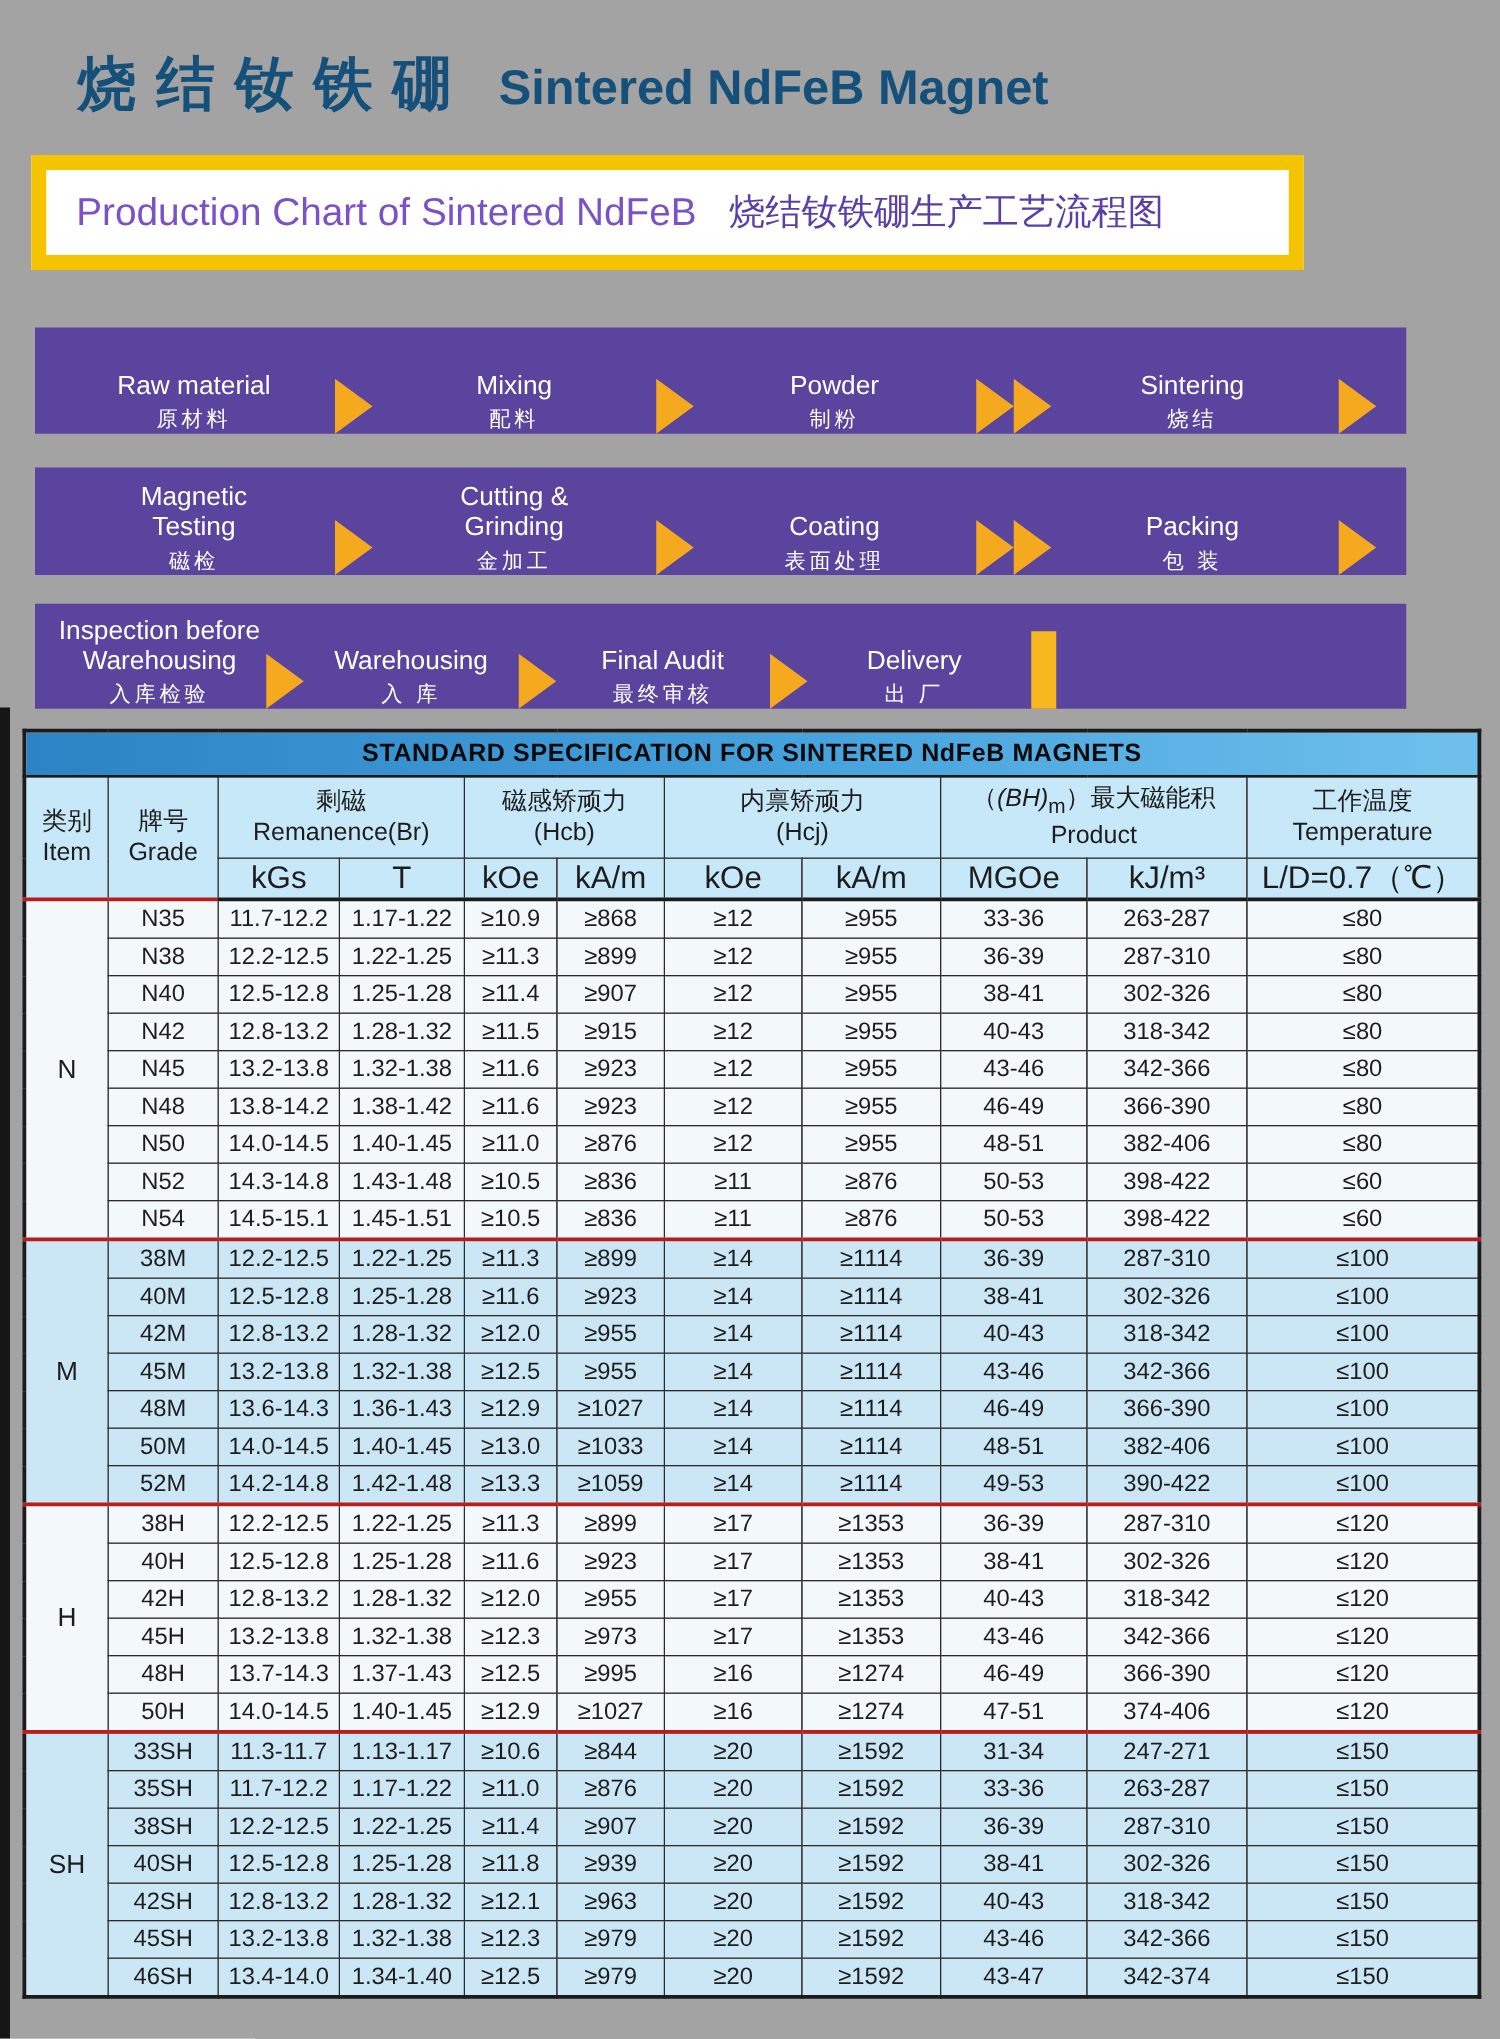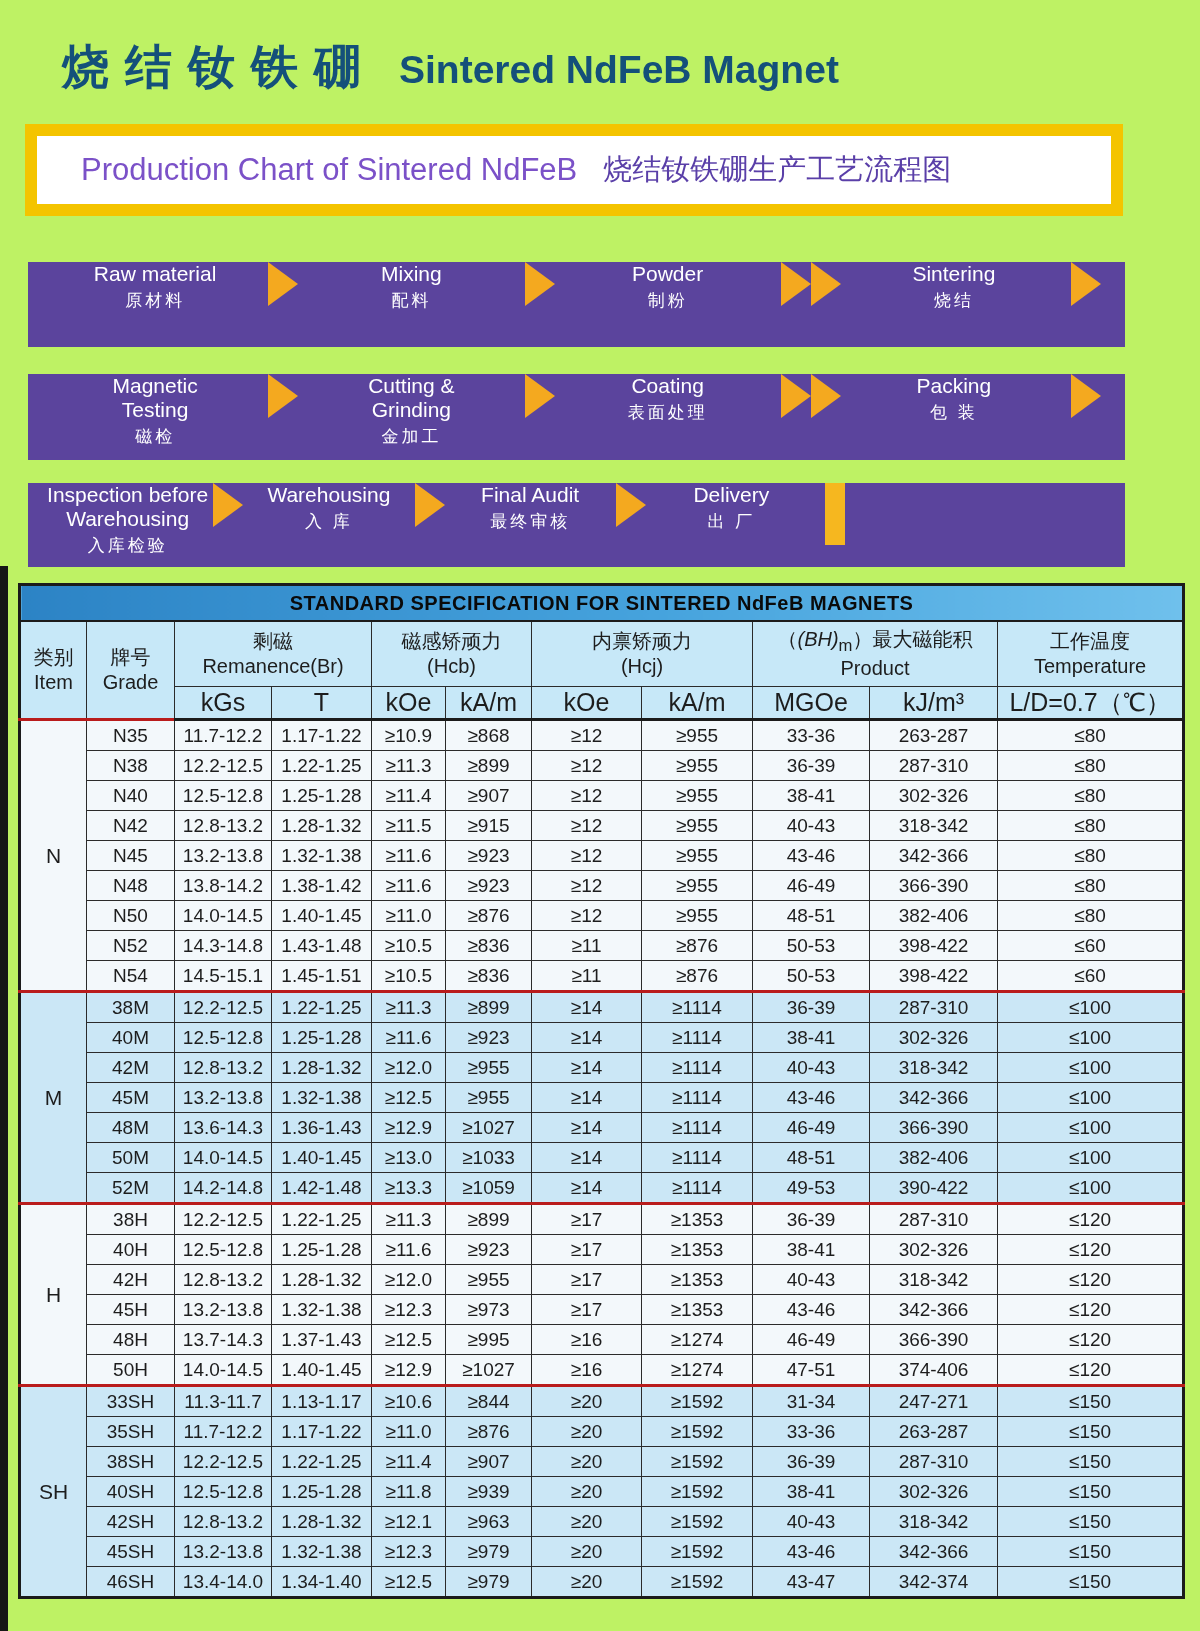--- a/index.html
+++ b/index.html
@@ -1,33 +1,33 @@
 <!DOCTYPE html>
 <html><head>
 <meta charset="utf-8">
 <style>
   html,body{margin:0;padding:0;background:#e9e9e7;}
-  .page{position:relative;width:1200px;height:1631px;background:#bef264;overflow:hidden;
+  .page{position:relative;width:1200px;height:1631px;background:#a3a3a3;overflow:hidden;
         font-family:"Liberation Sans",sans-serif;}
 
   
   .doc-title{position:absolute;left:62px;top:36px;display:flex;align-items:baseline;gap:22px;}
   .t-zh{font-size:47px;font-weight:bold;letter-spacing:16px;color:#14507a;}
   .t-en{font-size:39px;font-weight:bold;color:#14507a;}
 
   
-  .banner{position:absolute;left:25px;top:124px;width:1098px;height:92px;box-sizing:border-box;
+  .banner{position:absolute;left:25px;top:124px;width:1018px;height:92px;box-sizing:border-box;
           border:12px solid #f4c400;background:#ffffff;display:flex;align-items:center;
-          padding-left:44px;gap:26px;}
+          padding-left:24px;gap:26px;}
   .b-en{font-size:31px;color:#7b51c8;}
   .b-zh{font-size:29px;color:#5a3fa8;}
 
   
   #flow{position:absolute;left:28px;top:262px;width:1097px;}
-  .flow-band{display:flex;align-items:flex-start;background:#5b449d;height:85px;margin-bottom:27px;
+  .flow-band{display:flex;align-items:flex-end;background:#5b449d;height:85px;margin-bottom:27px;
              padding:0 24px 0 14px;box-sizing:border-box;color:#fff;}
   .flow-band.band2{height:86px;margin-bottom:23px;}
   .flow-band.band3{height:84px;margin-bottom:0;}
   .flow-step{flex:1 1 0;text-align:center;min-width:0;}
   .step-en{font-size:21px;line-height:1.15;white-space:pre-line;}
   .step-zh{font-size:17px;margin-top:3px;letter-spacing:3px;}
   .flow-arrow{width:0;height:0;border-top:22px solid transparent;border-bottom:22px solid transparent;
               border-left:30px solid #f4a91f;flex:0 0 auto;}
   .flow-arrow.end{margin-left:4px;}
   .flow-endbar{width:20px;height:62px;background:#f6b71f;margin:0 8px;flex:0 0 auto;}

